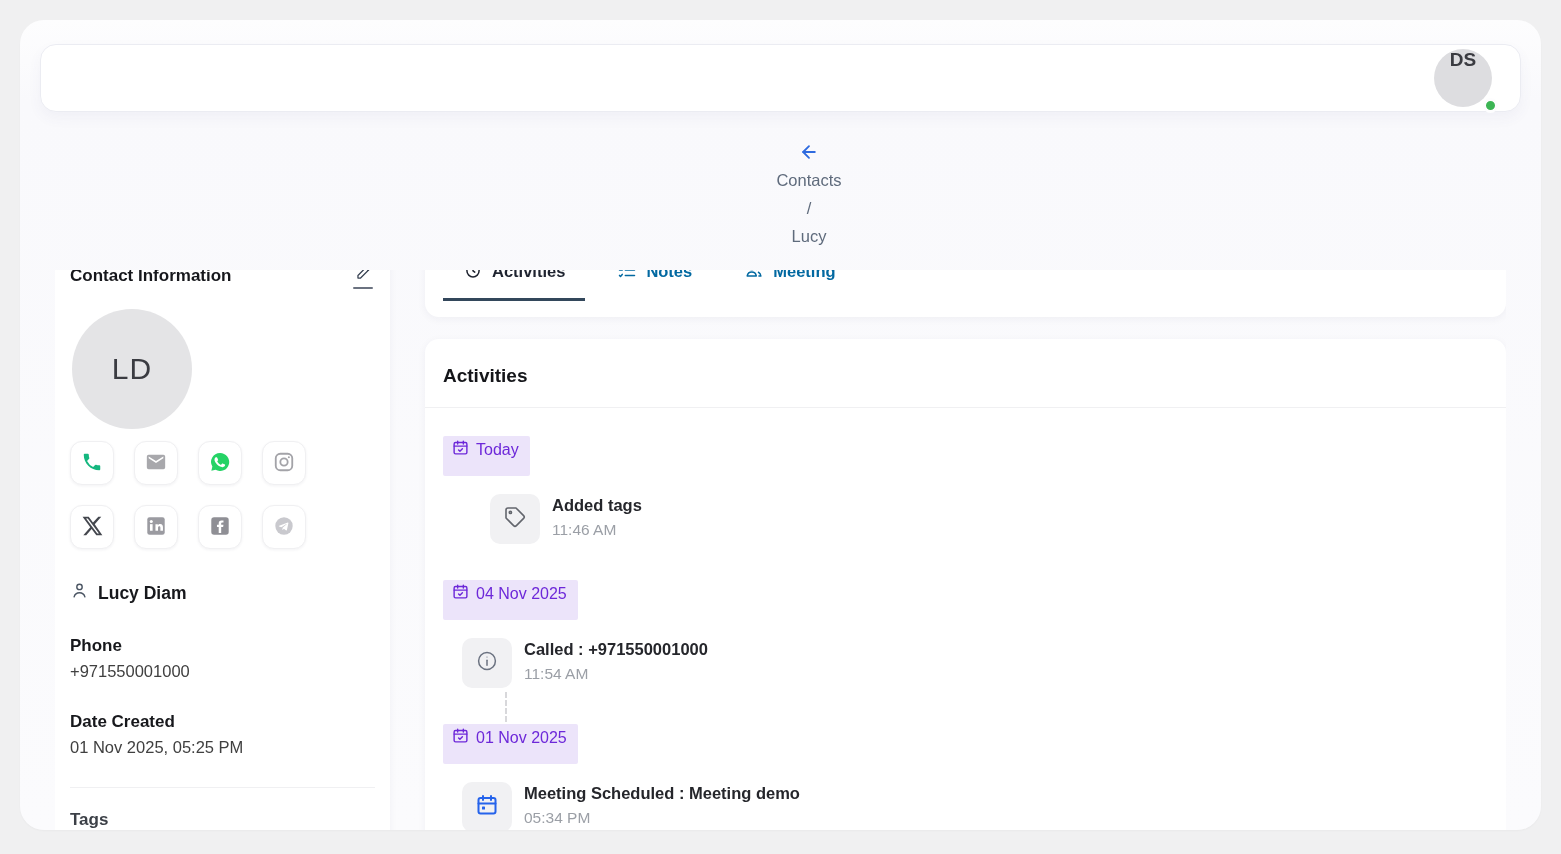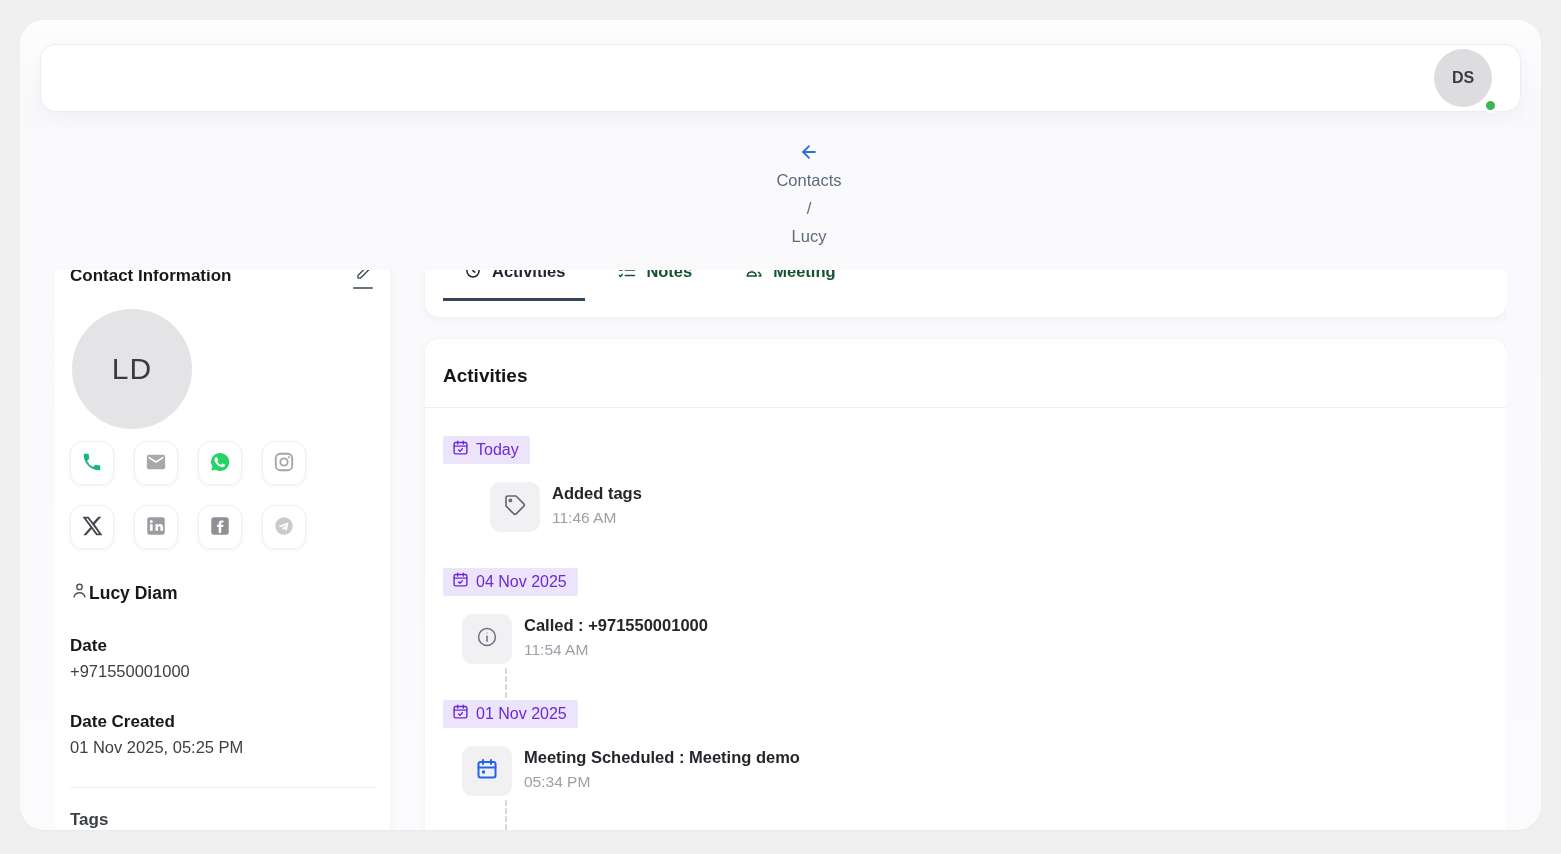--- a/index.html
+++ b/index.html
@@ -20,22 +20,22 @@
   
   .topbar {
     margin:24px 20px 0 20px; height:68px;
     background:#fff; border:1px solid #ebecf2; border-radius:16px;
     display:flex; align-items:center; justify-content:flex-end;
     padding-right:28px;
     box-shadow:0 6px 14px rgba(80,80,140,.05);
   }
   .user-avatar {
     position:relative; width:58px; height:58px; border-radius:50%;
-    background:#dddde0; display:flex; align-items:center; justify-content:center;
-    font-weight:700; font-size:16px; color:#3a3b41; cursor:pointer;
+    background:#dddde0; display:flex; align-items:flex-start; justify-content:center;
+    font-weight:700; font-size:19px; color:#3a3b41; cursor:pointer;
   }
   .status-dot {
     position:absolute; right:-6px; bottom:-6px;
     width:15px; height:15px; border-radius:50%;
     background:#3cb554; border:3px solid #fdfdfe;
   }
   
   .breadcrumb {
     margin:30px 0 0 57px; display:flex; align-items:center; gap:9px;
     font-size:16.5px; color:#5f6b7c;flex-direction:column;
@@ -63,46 +63,46 @@
     font-size:30px; color:#3a3b41; letter-spacing:1px;
   }
   .social-grid { margin-top:12px; display:flex; flex-direction:column; gap:20px; }
   .social-row { display:flex; gap:20px; }
   .social-btn {
     width:44px; height:44px; border-radius:12px; background:#fff;
     border:1px solid #f0f0f2; box-shadow:0 1px 3px rgba(30,30,60,.06);
     display:flex; align-items:center; justify-content:center; cursor:pointer;
   }
   .social-btn svg { width:22px; height:22px; }
-  .name-row { margin-top:32px; display:flex; align-items:center; font-size:17.5px; font-weight:700; color:#17181c; }
+  .name-row { margin-top:32px; display:flex; align-items:center; gap:9px; font-size:17.5px; font-weight:700; color:#17181c; }
   .name-row svg { width:19px; height:19px; }
   .field-label { margin-top:31px; font-size:17px; font-weight:700; color:#17181c; }
   .field-value { margin-top:6px; font-size:16.5px; color:#404040; }
   .side-divider { margin-top:30px; border-top:1px solid #f0f0f2; }
   .tags-label { margin-top:22px; font-size:17px; color:#3c4047;font-weight:bold; }
   
   .right-col { flex:1; display:flex; flex-direction:column; gap:22px; height:660px; }
   .tabs-card { height:84px; display:flex; align-items:flex-start; gap:12px; padding-left:18px; }
   .tab {
     margin-top:10px; height:56px; padding:0 20px;
     display:flex; align-items:center; gap:9px;
-    font-size:16.5px; font-weight:600; color:#14532d;
+    font-size:16.5px; font-weight:600; color:#0369a1;
     border-bottom:3px solid transparent; cursor:pointer;
   }
   .tab svg { width:20px; height:20px; }
   .tab.active { color:#1f2430; border-bottom-color:#33475b; }
   
   .activities-card { flex:1; min-height:556px; }
   .panel-title { padding:26px 18px 20px 18px; font-size:19px; font-weight:700; color:#141519; }
   .panel-divider { border-top:1px solid #f0f0f2; }
   .timeline { padding:28px 18px 0 18px; }
   .date-badge {
     display:inline-flex; align-items:center; gap:7px;
     background:#ece4fa; color:#6d28d9;
-    font-size:16px; padding:3px 11px 4px 9px; border-radius:2px;
+    font-size:16px; padding:3px 11px 16px 9px; border-radius:2px;
   }
   .date-badge svg { width:17px; height:17px; }
   .activity-item { margin:18px 0 0 19px; display:flex; gap:12px; }
   .activity-item.last-in-group { margin-bottom:36px;padding-left:28px; }
   .icon-box {
     width:50px; height:50px; border-radius:10px; background:#f1f1f3;
     display:flex; align-items:center; justify-content:center; flex:none;
   }
   .icon-box svg { width:24px; height:24px; }
   .activity-texts { padding-top:2px; }
@@ -212,21 +212,21 @@
       <div class="name-row">
         <span>
           <svg viewBox="0 0 24 24" fill="none" stroke="#4b5563" stroke-width="1.8" stroke-linecap="round" width="19" height="19">
               <circle cx="12" cy="7.5" r="3.4"></circle>
               <path d="M5.2 20c.9-3.3 3.6-5.2 6.8-5.2s5.9 1.9 6.8 5.2"></path>
             </svg>
         </span>
         <span>Lucy Diam</span>
       </div>
 
-      <div class="field-label">Date</div>
+      <div class="field-label">Phone</div>
       <div class="field-value">+971550001000</div>
 
       <div class="field-label">Date Created</div>
       <div class="field-value">01 Nov 2025, 05:25 PM</div>
 
       <div class="side-divider"></div>
       <div class="tags-label">Tags</div>
     </aside>
 
     <section class="right-col">

